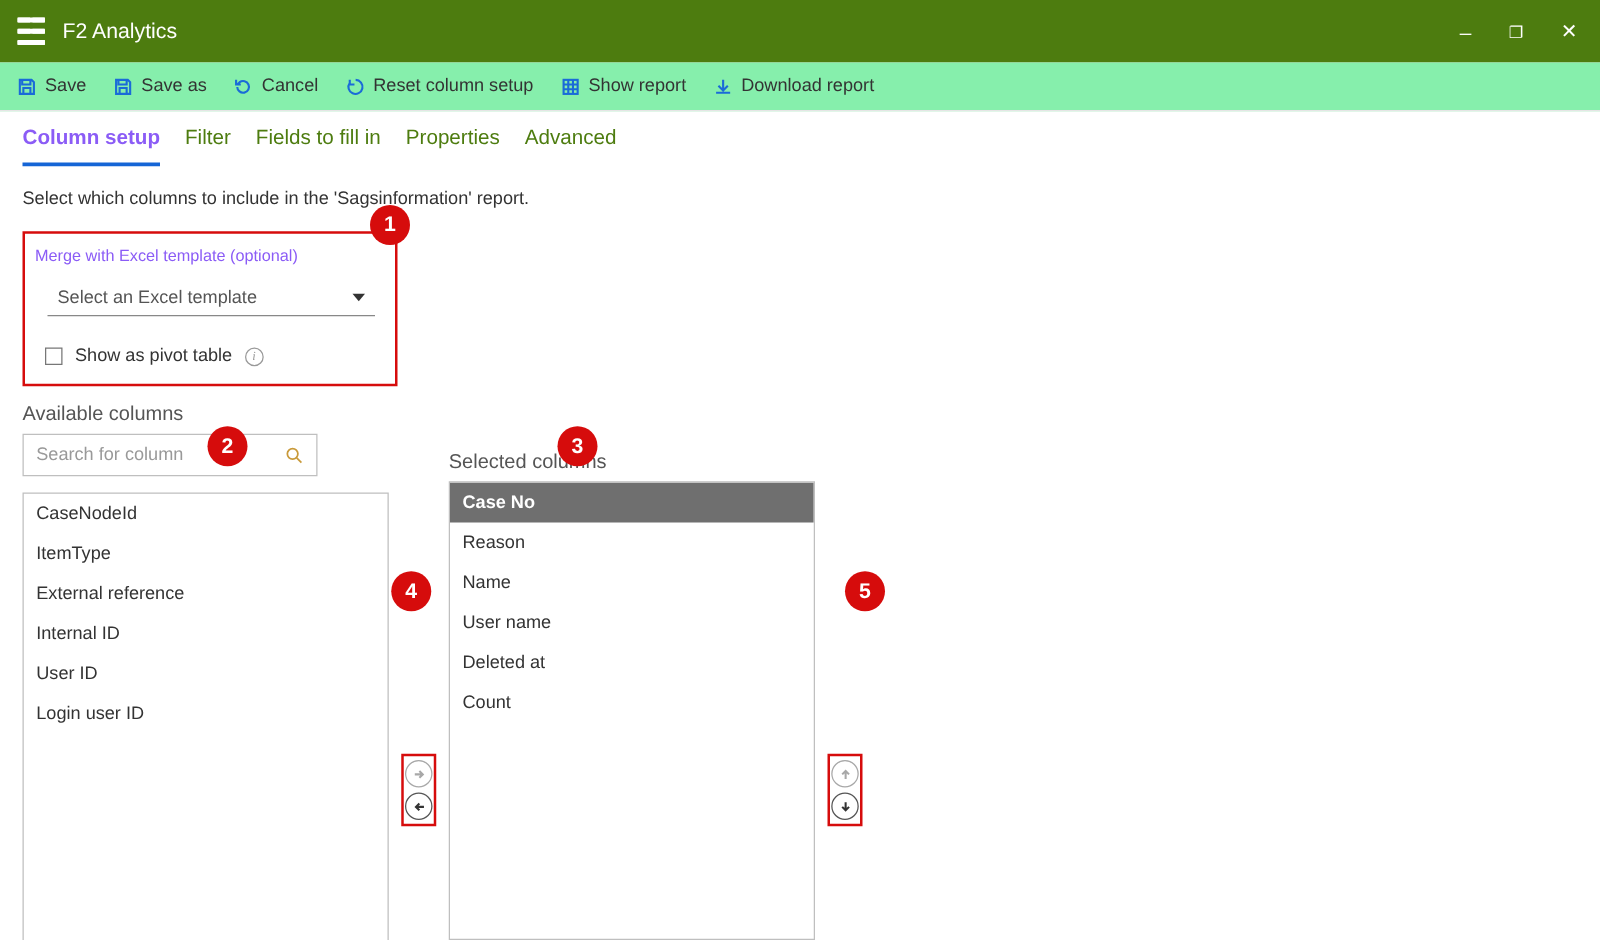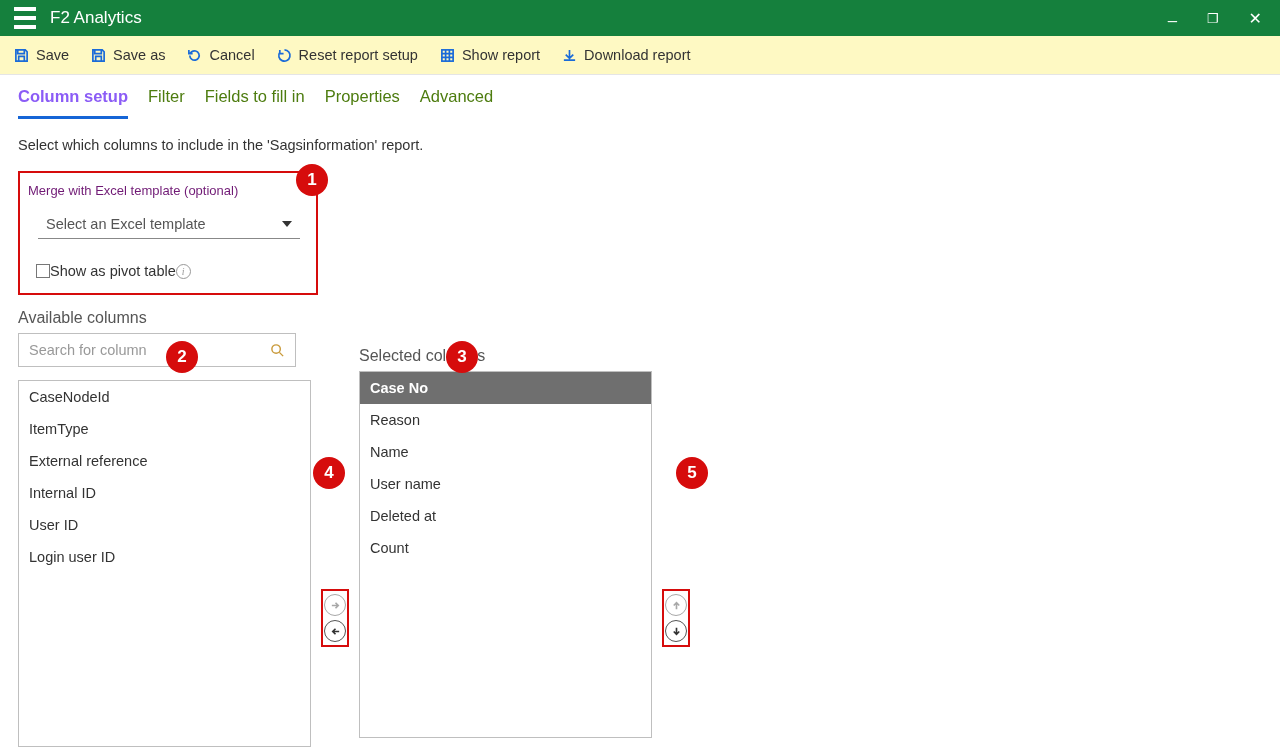--- a/index.html
+++ b/index.html
@@ -9,22 +9,22 @@
     color: #333;
     background: #fff;
     width: 1280px;
     height: 752px;
     overflow: hidden;
     position: relative;
   }
 
   
   .titlebar {
-    height: 36px;
-    background: #15803d;
+    height: 50px;
+    background: #4d7c0f;
     color: #fff;
     display: flex;
     align-items: center;
     padding: 0 8px 0 14px;
     justify-content: space-between;
   }
   .titlebar-left {
     display: flex;
     align-items: center;
     gap: 14px;
@@ -37,21 +37,21 @@
   }
   .app-icon div { height: 4px; background: #fff; border-radius: 1px; display: flex; gap: 2px;}
   .app-icon div span { flex: 1; background: rgba(255,255,255,0.85); }
   .titlebar-title { font-size: 17px; font-weight: 400; }
   .win-controls { display: flex; gap: 30px; align-items: center; padding-right: 10px;}
   .win-controls span { font-size: 16px; cursor: pointer; }
 
   
   .toolbar {
     height: 39px;
-    background: #fef9c3;
+    background: #86efac;
     border-bottom: 1px solid #e5e5e5;
     display: flex;
     align-items: center;
     padding: 0 14px;
     gap: 22px;
     color: #333;
   }
   .tool-btn {
     display: flex;
     align-items: center;
@@ -86,21 +86,21 @@
   .instruction { font-size: 14.5px; margin-bottom: 18px; }
 
   
   .merge-section {
     position: relative;
     border: 2.5px solid #d60c0c;
     padding: 10px 16px 14px 8px;
     width: 300px;
     margin-bottom: 14px;
   }
-  .merge-label { font-size: 13px; color: #701a75; margin-bottom: 12px; }
+  .merge-label { font-size: 13px; color: #8b5cf6; margin-bottom: 12px; }
   .select-template {
     display: flex;
     align-items: center;
     justify-content: space-between;
     border-bottom: 1px solid #888;
     padding: 6px 4px 6px 8px;
     margin: 0 0 24px 10px;
     cursor: pointer;
     font-size: 14.5px;
     color: #555;
@@ -109,20 +109,21 @@
   .chevron-down {
     width: 0; height: 0;
     border-left: 5px solid transparent;
     border-right: 5px solid transparent;
     border-top: 6px solid #333;
     margin-right: 4px;
   }
   .pivot-row {
     display: flex;
     align-items: center;
+    gap: 10px;
     padding-left: 8px;
     font-size: 14.5px;
   }
   .checkbox {
     width: 14px; height: 14px;
     border: 1.5px solid #777;
     cursor: pointer;
   }
   .info-icon {
     width: 15px; height: 15px;
@@ -135,21 +136,21 @@
     color: #999;
     font-style: italic;
     font-family: Georgia, serif;
   }
 
   
   .columns-area { display: flex; gap: 10px; align-items: flex-start; }
   .col-block { display: flex; flex-direction: column; }
   .block-label { font-size: 16px; color: #555; margin-bottom: 6px; }
   .search-box {
-    width: 278px;
+    width: 236px;
     border: 1px solid #bfbfbf;
     height: 34px;
     display: flex;
     align-items: center;
     padding: 0 10px;
     margin-bottom: 13px;
     font-size: 14.5px;
     color: #999;
     justify-content: space-between;
   }
@@ -271,21 +272,21 @@
   <div class="tool-btn">
     <svg viewBox="0 0 16 16">
         <path class="icon-stroke" d="M3 8a5 5 0 1 0 2-4l-2 2 M2 2v4h4"></path>
       </svg>
     <span>Cancel</span>
   </div>
   <div class="tool-btn">
     <svg viewBox="0 0 16 16">
         <path class="icon-stroke" d="M8 2a6 6 0 1 1-5 2.5 M3 2v4h4"></path>
       </svg>
-    <span>Reset report setup</span>
+    <span>Reset column setup</span>
   </div>
   <div class="tool-btn">
     <svg viewBox="0 0 16 16">
         <rect class="icon-stroke" x="2" y="2" width="12" height="12"></rect>
         <path class="icon-stroke" d="M2 6h12 M2 10h12 M6 2v12 M10 2v12"></path>
       </svg>
     <span>Show report</span>
   </div>
   <div class="tool-btn">
     <svg viewBox="0 0 16 16">

